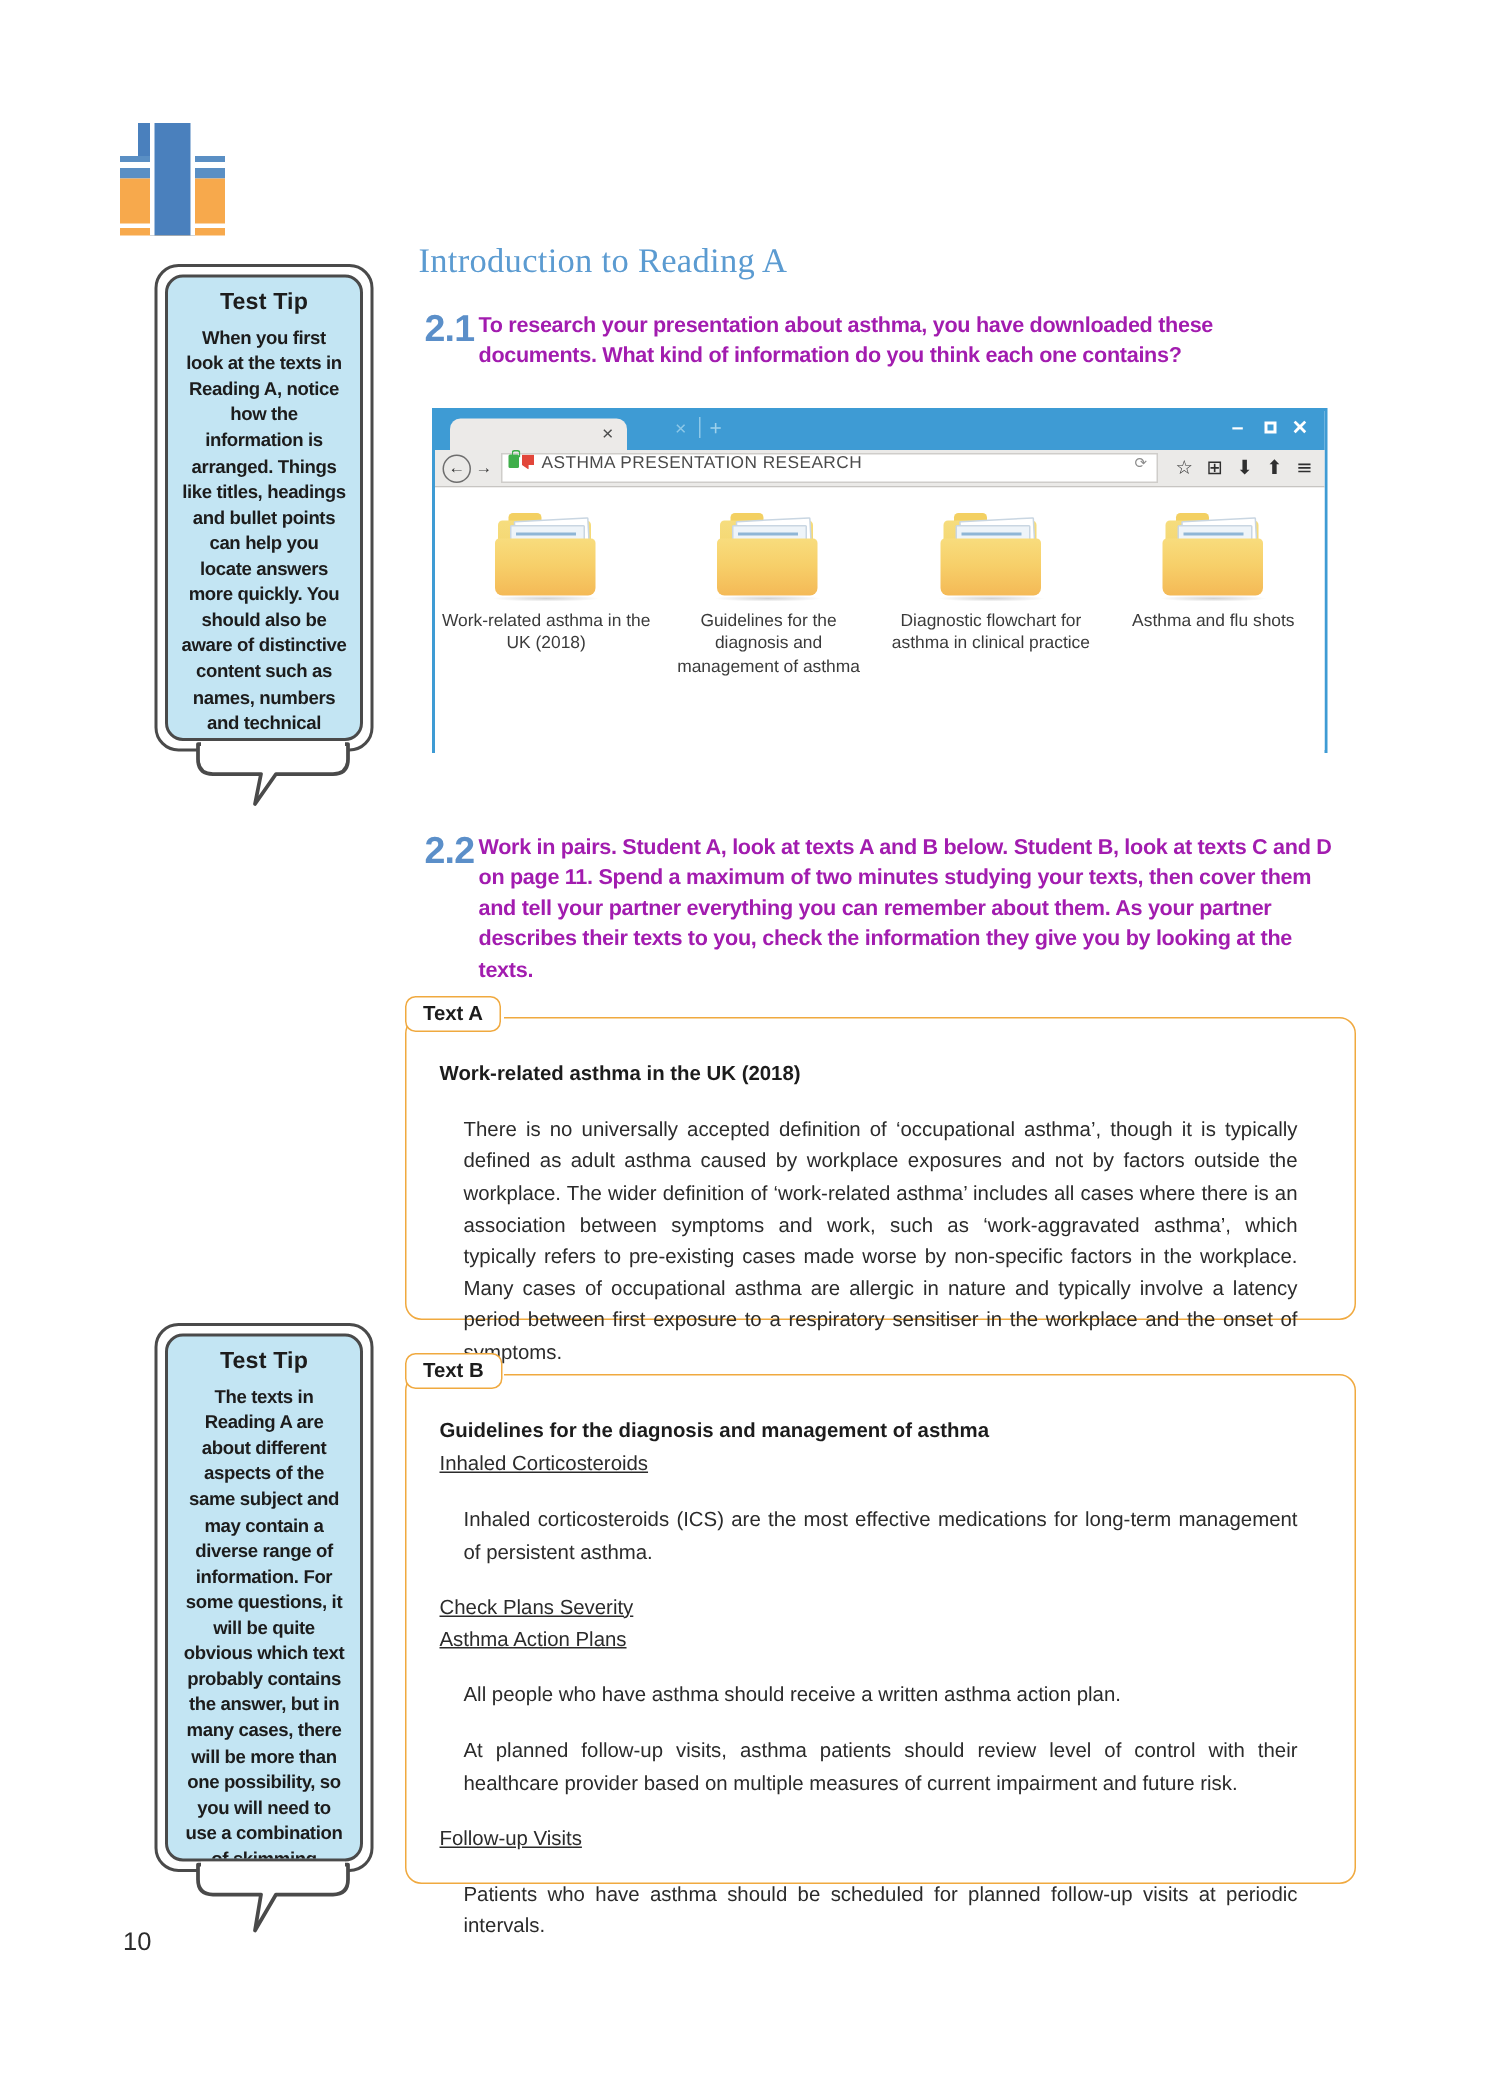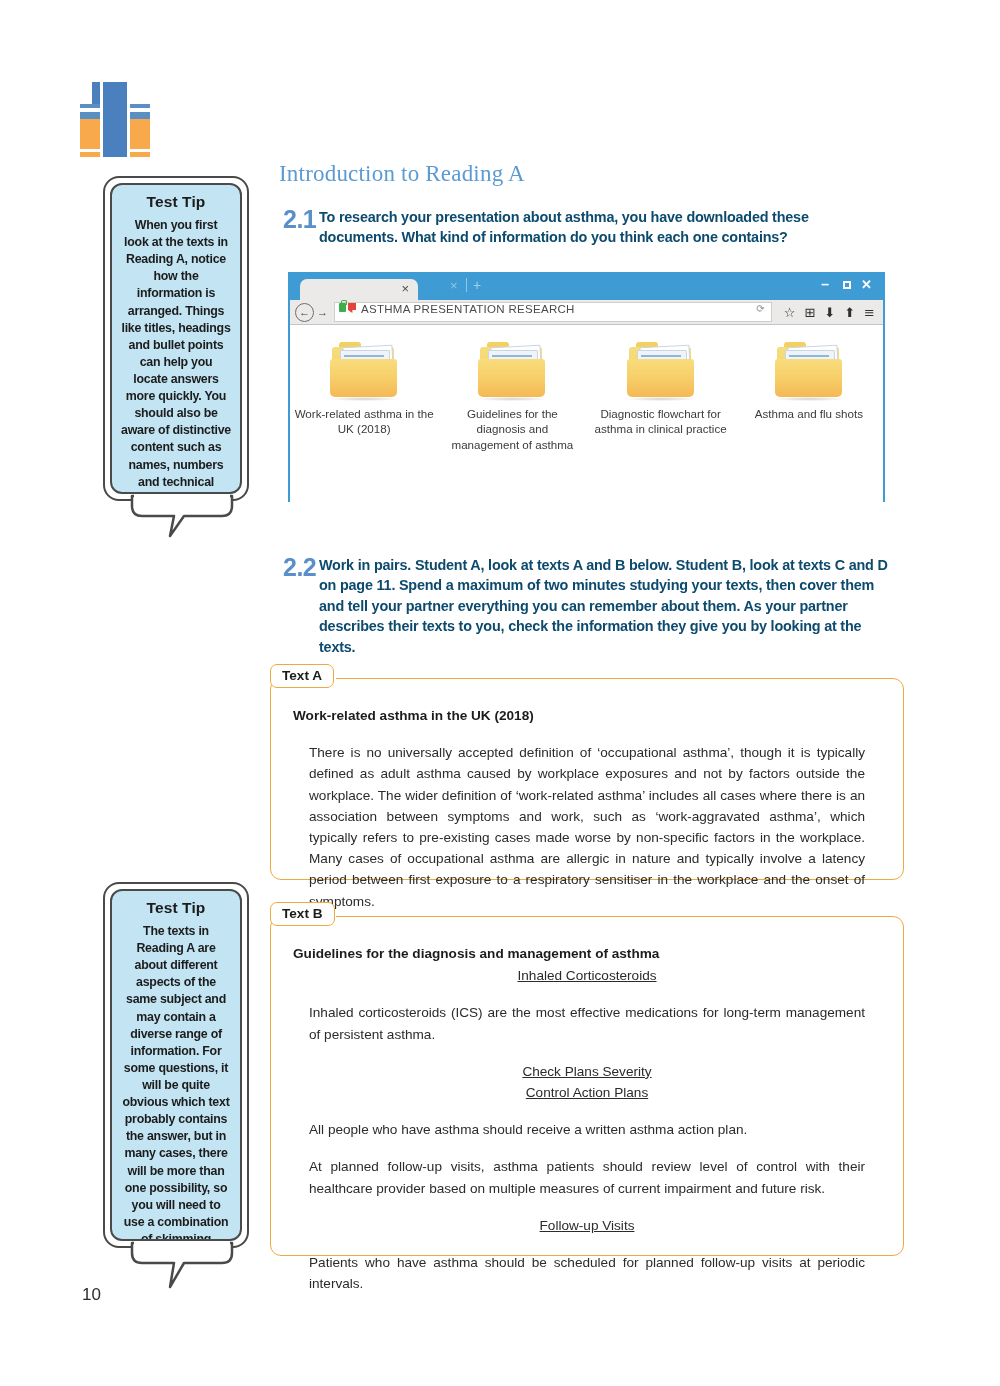--- a/index.html
+++ b/index.html
@@ -110,21 +110,21 @@
     font-weight: bold;
     color: #5b8fc9;
     font-family: "Liberation Sans", sans-serif;
     letter-spacing: -0.5px;
   }
   .qtext {
     position: absolute;
     font-size: 14.4px;
     font-weight: bold;
     line-height: 1.42;
-    color: #0c4a6e;
+    color: #a21caf;
     font-family: "Liberation Sans", sans-serif;
     letter-spacing: -0.2px;
   }
 
   
   #browser-window {
     position: absolute;
     left: 288px;
     top: 272px;
     width: 597px;
@@ -368,21 +368,21 @@
     font-family: "Liberation Sans", sans-serif;
   }
   .tb-head {
     font-weight: bold;
     color: #1c1c1c;
     margin-bottom: 1px;
     text-align: left;
   }
   .tb-sub {
     text-decoration: underline;
-    text-align: center;
+    text-align: left;
     color: #2b2b2b;
   }
   .tb-para { margin: 16px; }
 
   #page-number {
     position: absolute;
     left: 82px;
     top: 1285px;
     font-size: 17px;
     color: #2b2b2b;
@@ -548,21 +548,21 @@
 
 <div class="text-box" style="left:270px; top:916px; width:634px; height:340px;">
   <div class="tb-content">
     <div class="tb-head">Guidelines for the diagnosis and management of asthma</div>
 
     <div class="tb-sub">Inhaled Corticosteroids</div>
     <p class="tb-para">Inhaled corticosteroids (ICS) are the most effective medications for long-term management of persistent asthma.</p>
 
     <div class="tb-sub">Check Plans Severity</div>
 
-    <div class="tb-sub">Control Action Plans</div>
+    <div class="tb-sub">Asthma Action Plans</div>
     <p class="tb-para">All people who have asthma should receive a written asthma action plan.</p>
 
     <p class="tb-para">At planned follow-up visits, asthma patients should review level of control with their healthcare provider based on multiple measures of current impairment and future risk.</p>
 
     <div class="tb-sub">Follow-up Visits</div>
     <p class="tb-para">Patients who have asthma should be scheduled for planned follow-up visits at periodic intervals.</p>
   </div>
 </div>
 <div class="tag-mask" style="left:274px; top:914px; width:62px; height:6px;"></div>
 <div class="text-tag" style="left:270px; top:902px;">Text B</div>

